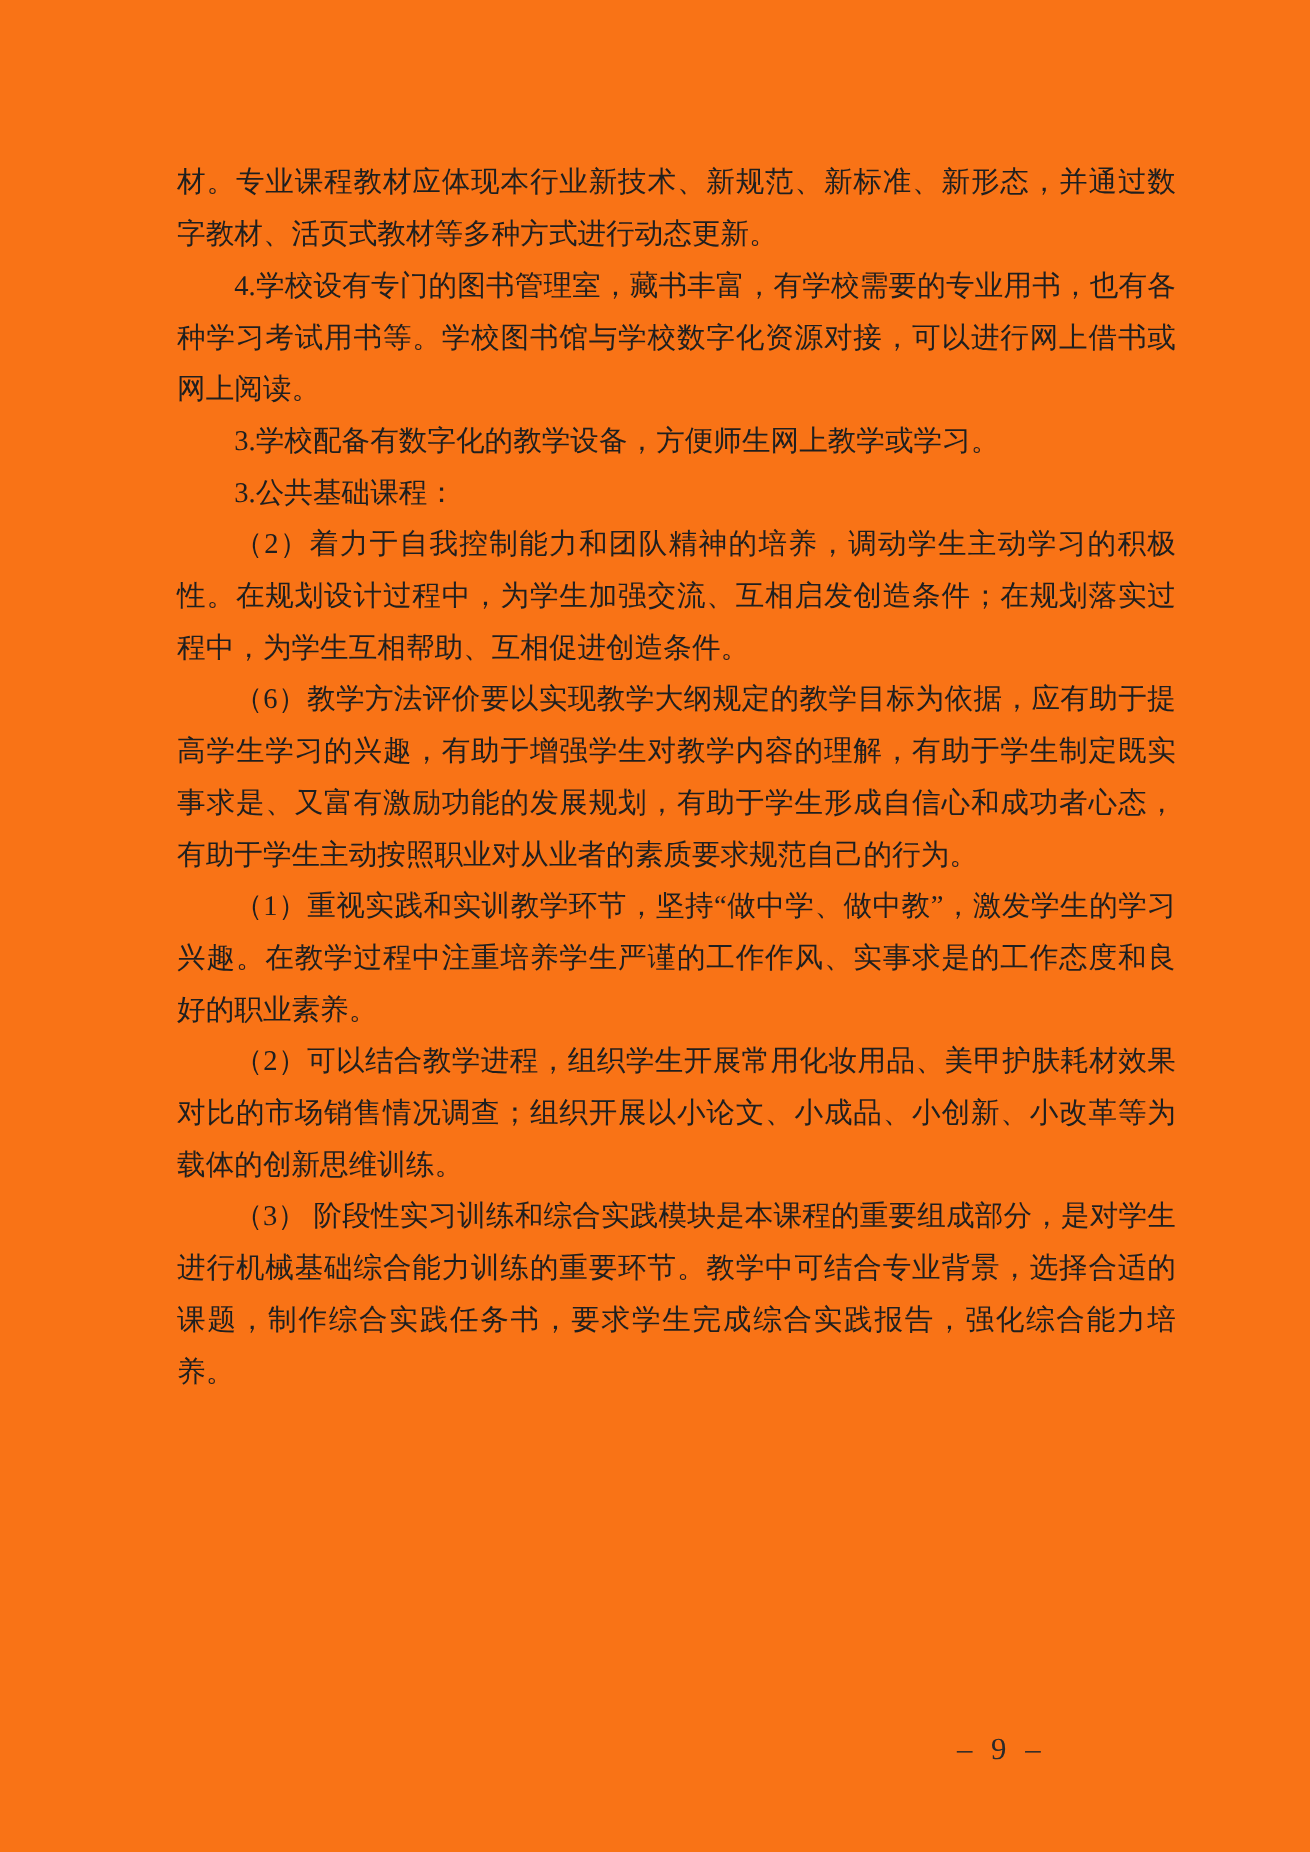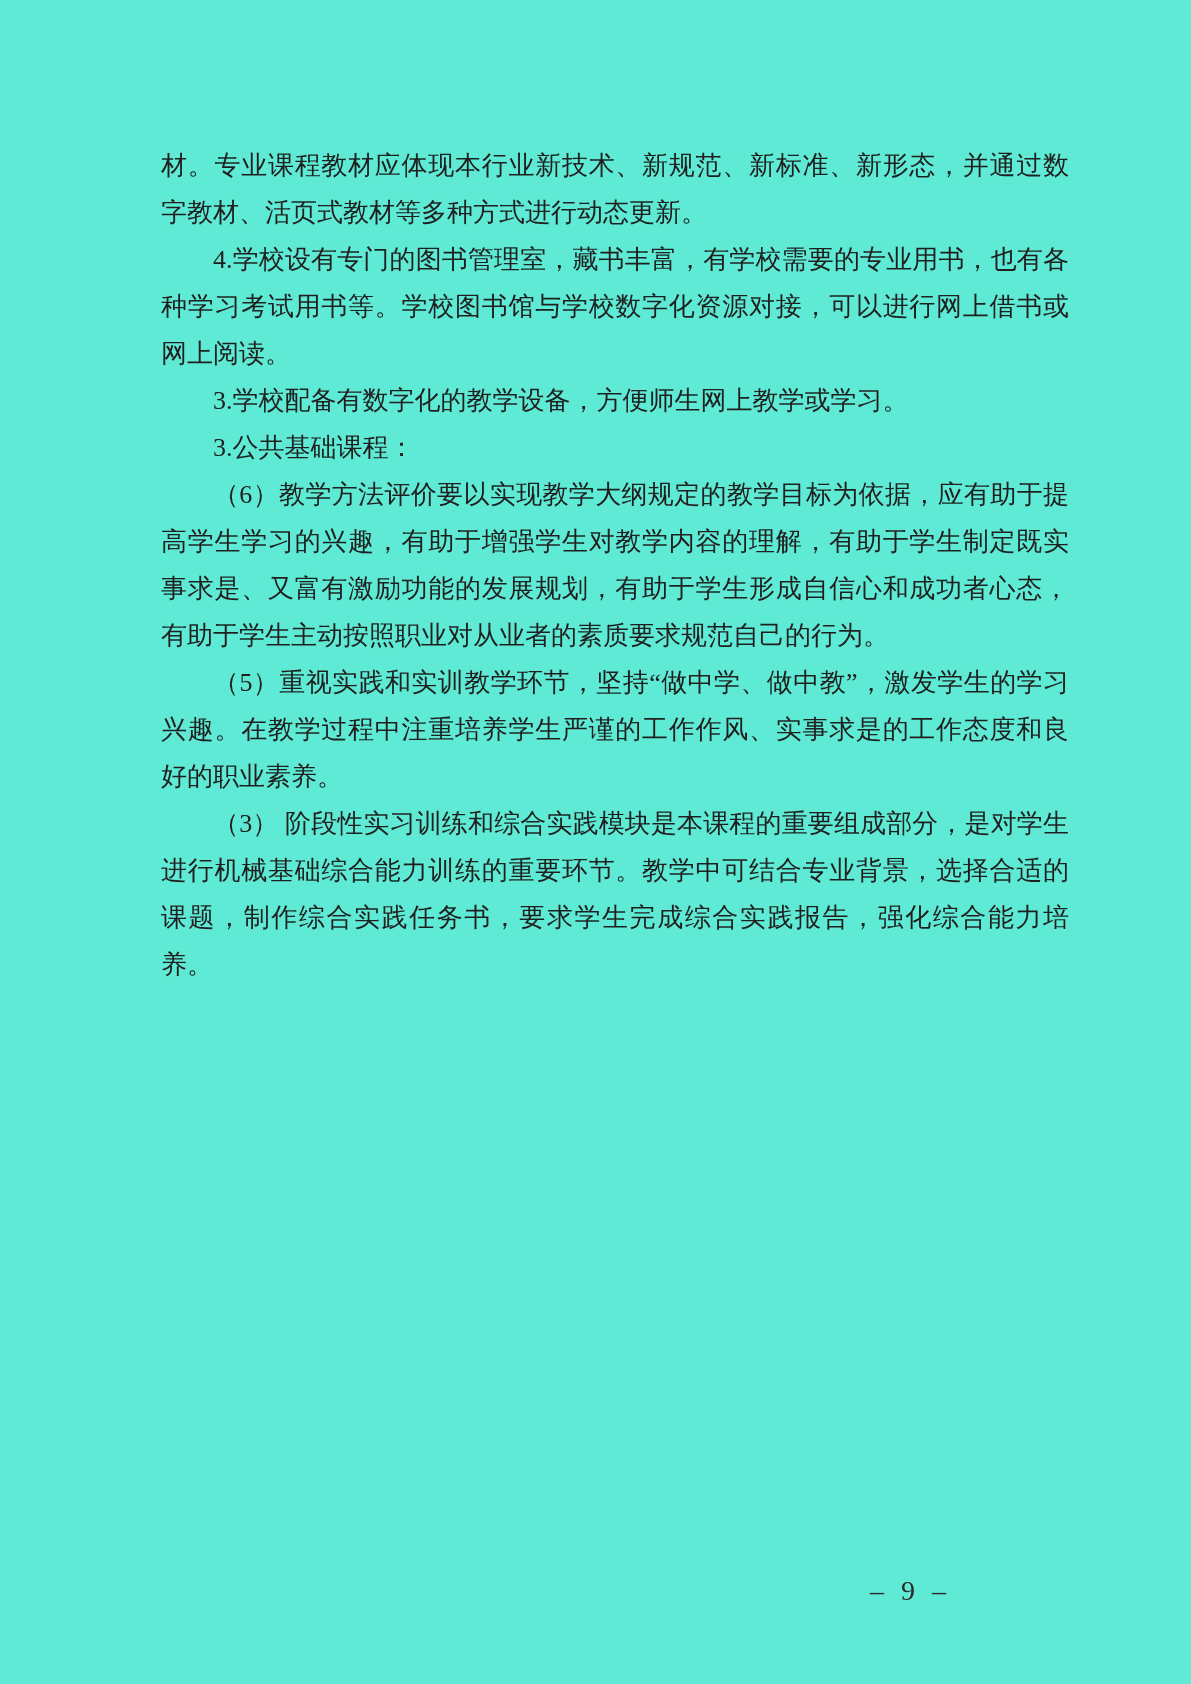--- a/index.html
+++ b/index.html
@@ -6,21 +6,21 @@
   html, body {
     width: 1191px;
     height: 1684px;
     background: #ffffff;
     font-family: "Liberation Serif", "DejaVu Serif", serif;
   }
   .page {
     position: relative;
     width: 1191px;
     height: 1684px;
-    background: #5eead4;
+    background: #f97316;
     overflow: hidden;
   }
   .content {
     position: absolute;
     left: 161px;
     top: 142px;
     width: 908px;
     color: #1f1f1f;
     font-size: 26px;
     line-height: 47px;
@@ -46,18 +46,20 @@
 </style>
 </head>
 <body>
 
 <div class="page">
   <div class="content" id="paragraphs-host">
       <p class="para">材。专业课程教材应体现本行业新技术、新规范、新标准、新形态，并通过数字教材、活页式教材等多种方式进行动态更新。</p>
       <p class="para indent">4.学校设有专门的图书管理室，藏书丰富，有学校需要的专业用书，也有各种学习考试用书等。学校图书馆与学校数字化资源对接，可以进行网上借书或网上阅读。</p>
       <p class="para indent">3.学校配备有数字化的教学设备，方便师生网上教学或学习。</p>
       <p class="para indent">3.公共基础课程：</p>
+      <p class="para indent">（2）着力于自我控制能力和团队精神的培养，调动学生主动学习的积极性。在规划设计过程中，为学生加强交流、互相启发创造条件；在规划落实过程中，为学生互相帮助、互相促进创造条件。</p>
       <p class="para indent">（6）教学方法评价要以实现教学大纲规定的教学目标为依据，应有助于提高学生学习的兴趣，有助于增强学生对教学内容的理解，有助于学生制定既实事求是、又富有激励功能的发展规划，有助于学生形成自信心和成功者心态，有助于学生主动按照职业对从业者的素质要求规范自己的行为。</p>
-      <p class="para indent">（5）重视实践和实训教学环节，坚持“做中学、做中教”，激发学生的学习兴趣。在教学过程中注重培养学生严谨的工作作风、实事求是的工作态度和良好的职业素养。</p>
+      <p class="para indent">（1）重视实践和实训教学环节，坚持“做中学、做中教”，激发学生的学习兴趣。在教学过程中注重培养学生严谨的工作作风、实事求是的工作态度和良好的职业素养。</p>
+      <p class="para indent">（2）可以结合教学进程，组织学生开展常用化妆用品、美甲护肤耗材效果对比的市场销售情况调查；组织开展以小论文、小成品、小创新、小改革等为载体的创新思维训练。</p>
       <p class="para indent">（3） 阶段性实习训练和综合实践模块是本课程的重要组成部分，是对学生进行机械基础综合能力训练的重要环节。教学中可结合专业背景，选择合适的课题，制作综合实践任务书，要求学生完成综合实践报告，强化综合能力培养。</p>
     </div>
   <div class="footer-num">– 9 –</div>
 </div>
 
 </body></html>

